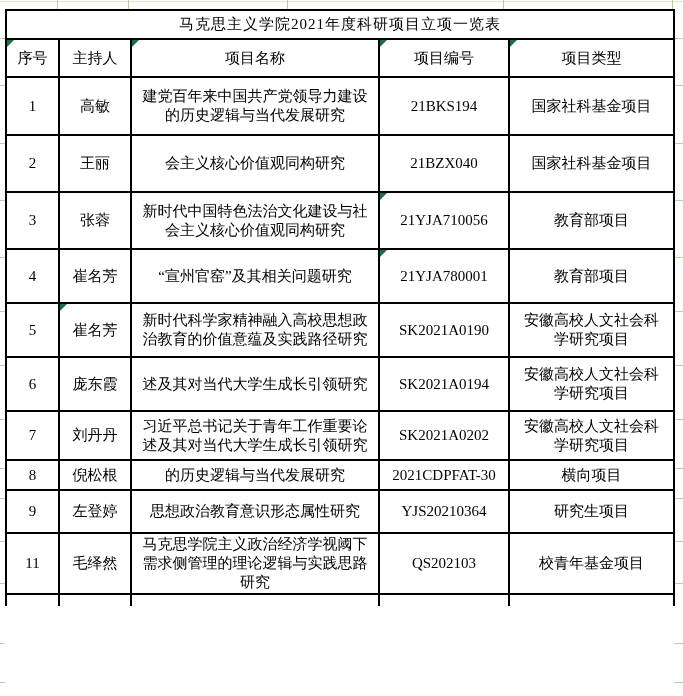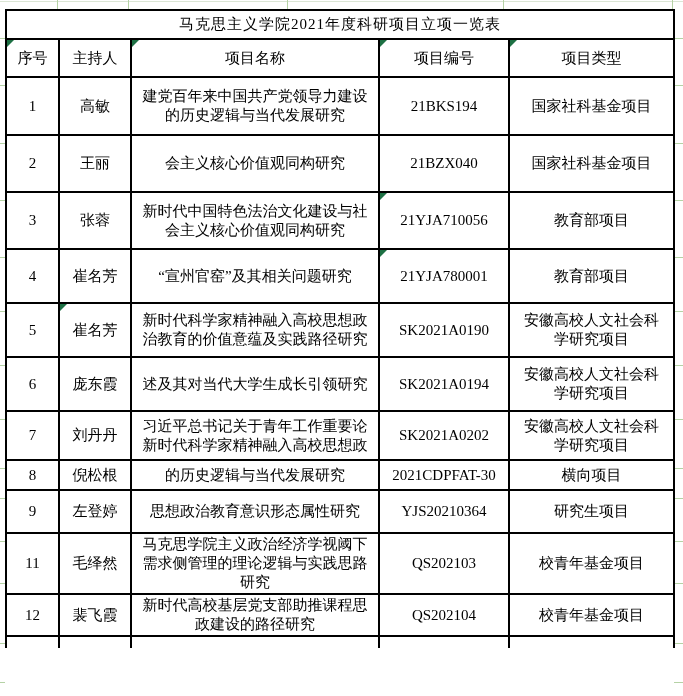--- a/index.html
+++ b/index.html
@@ -144,21 +144,21 @@
       <td>述及其对当代大学生成长引领研究</td>
       <td>SK2021A0194</td>
       <td>安徽高校人文社会科
 学研究项目</td>
     </tr>
 
     <tr style="height:49px">
       <td>7</td>
       <td>刘丹丹</td>
       <td>习近平总书记关于青年工作重要论
-新时代科学家精神融入高校思想政</td>
+述及其对当代大学生成长引领研究</td>
       <td>SK2021A0202</td>
       <td>安徽高校人文社会科
 学研究项目</td>
     </tr>
 
     <tr style="height:30px">
       <td>8</td>
       <td>倪松根</td>
       <td>的历史逻辑与当代发展研究</td>
       <td>2021CDPFAT-30</td>
@@ -177,28 +177,20 @@
     <tr style="height:60px">
       <td>11</td>
       <td>毛绎然</td>
       <td>马克思学院主义政治经济学视阈下
 需求侧管理的理论逻辑与实践思路
 研究</td>
       <td>QS202103</td>
       <td>校青年基金项目</td>
     </tr>
 
-    <tr style="height:39px">
-      <td>12</td>
-      <td>裴飞霞</td>
-      <td>新时代高校基层党支部助推课程思
-政建设的路径研究</td>
-      <td>QS202104</td>
-      <td>校青年基金项目</td>
-    </tr>
 
     <tr style="height:12px">
       <td class="pb"></td>
       <td class="pb"></td>
       <td class="pb"></td>
       <td class="pb"></td>
       <td class="pb"></td>
     </tr>
   </tbody>
     </table>

